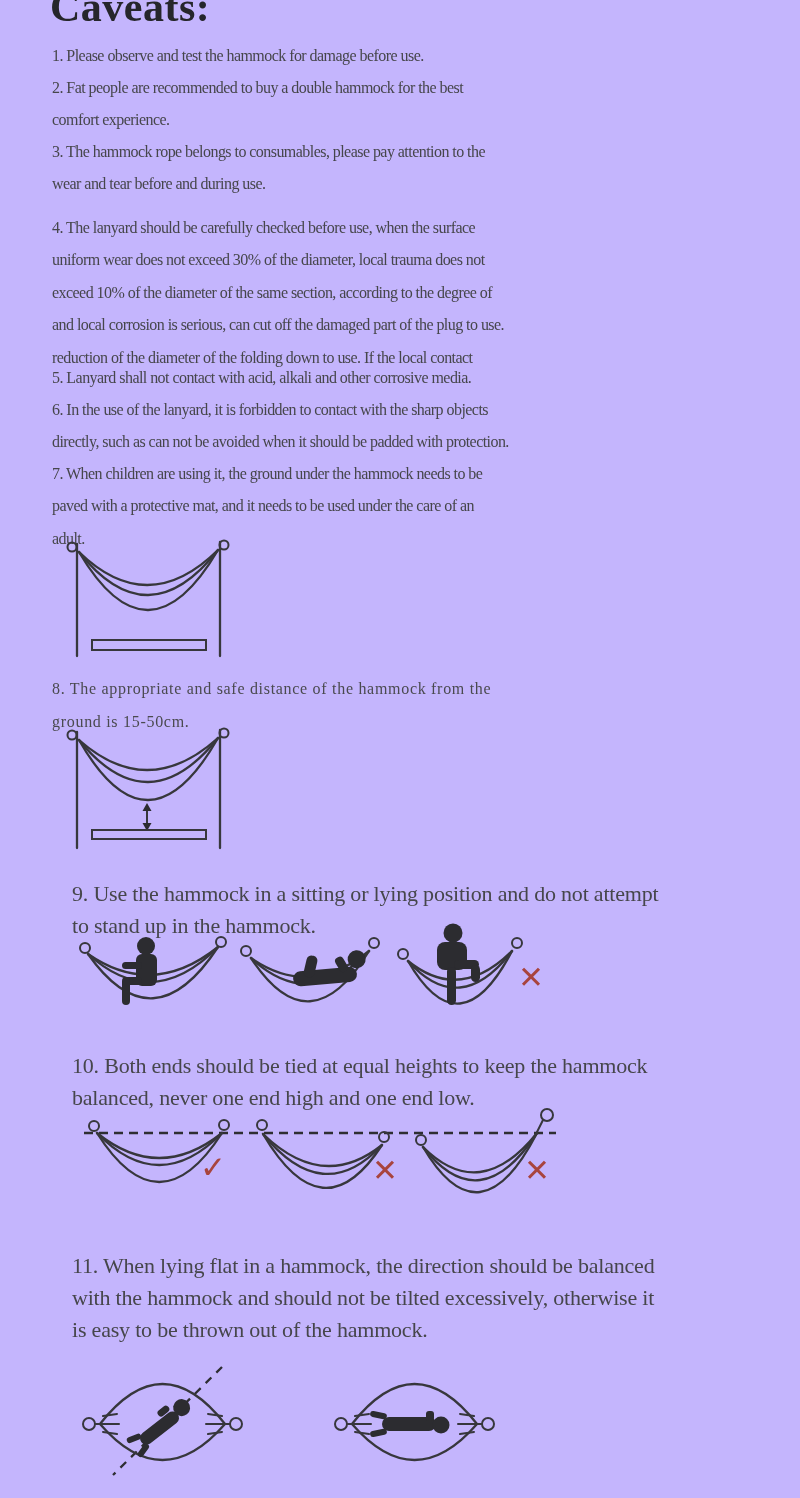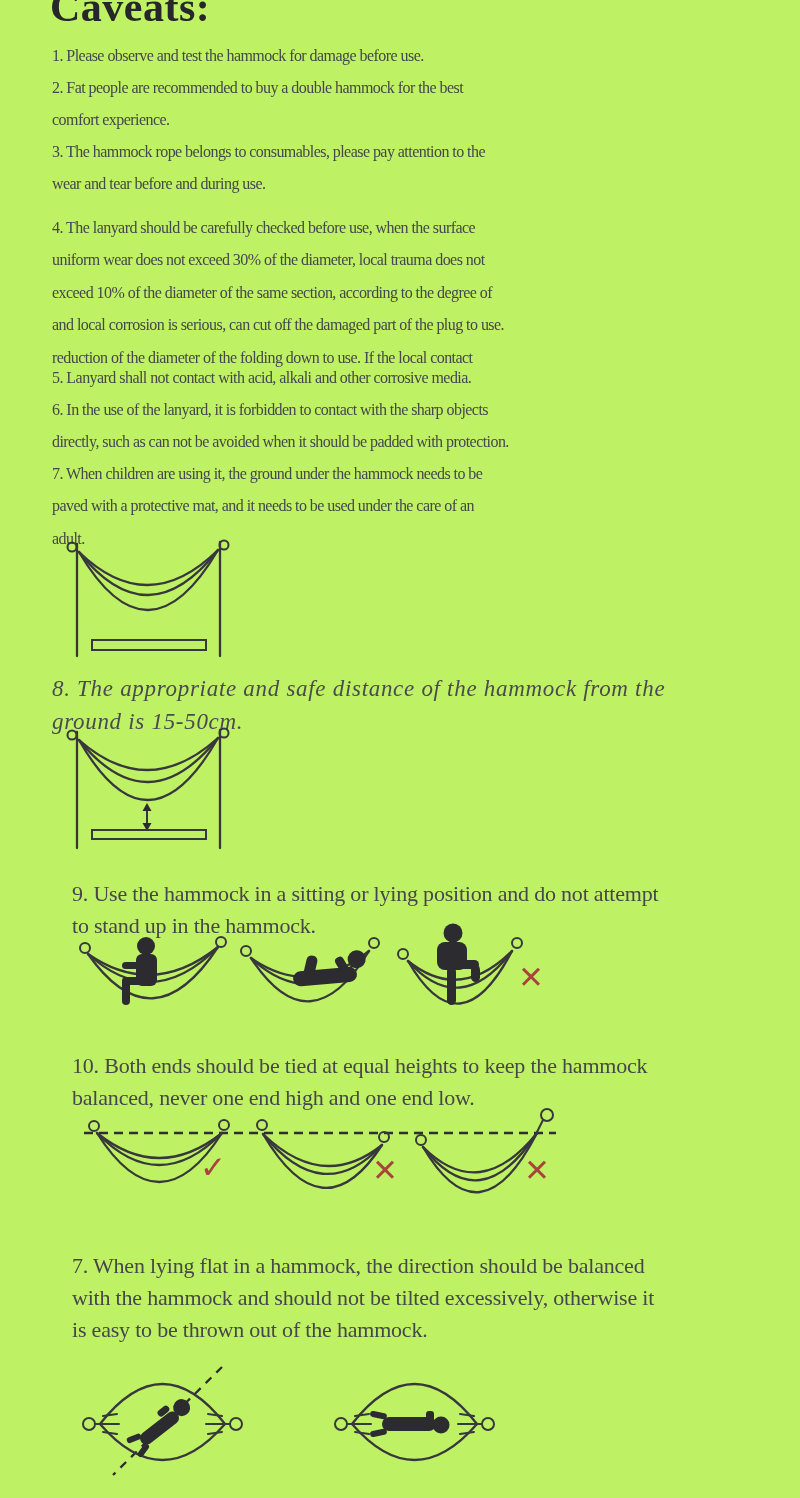--- a/index.html
+++ b/index.html
@@ -1,33 +1,33 @@
 <!DOCTYPE html>
 <html><head>
 <meta charset="utf-8">
 <style>
   html,body{margin:0;padding:0;background:#e9e9e9;}
   .page{
     position:relative;
     width:800px;height:1498px;
     margin:0 auto;
-    background:#bef264;
+    background:#c4b5fd;
     overflow:hidden;
     font-family:"Liberation Serif","DejaVu Serif",serif;
     color:#45454a;
   }
   .heading{
     position:absolute;left:50px;top:-17px;
     font-size:42px;font-weight:bold;color:#26262b;
     letter-spacing:0.5px;
   }
   .item{position:absolute;left:52px;width:720px;}
   .ln{white-space:nowrap;}
   .txt  .ln{font-size:16px;line-height:32.4px;letter-spacing:-0.55px;color:#46464b;}
-  .txt8 .ln{font-size:23px;  line-height:33px;  letter-spacing:0.7px; color:#4a4a4f;font-style:italic;}
+  .txt8 .ln{font-size:16px;  line-height:33px;  letter-spacing:0.7px; color:#4a4a4f;}
   .txt9 .ln{font-size:22px;  line-height:32px;  letter-spacing:-0.2px;color:#46464b;margin-left:20px;}
   .fig{position:absolute;}
   .fig svg{display:block;overflow:visible;}
   .mark{
     position:absolute;
     font-family:"DejaVu Sans",sans-serif;
     color:#a8443d;font-size:31px;font-weight:bold;line-height:1;
   }
   .stroke{fill:none;stroke:#37373c;stroke-width:2.3;stroke-linecap:round;stroke-linejoin:round;}
   .thin{fill:none;stroke:#37373c;stroke-width:2;stroke-linecap:round;}
@@ -192,21 +192,21 @@
         <path class="stroke" d="M348,45 Q405,118 462,31"></path>
         <path class="stroke" d="M348,45 Q405,142 462,31"></path>
       </g>
     </svg>
   </div>
   <span class="mark" style="left:200px;top:1152px">✓</span>
   <span class="mark" style="left:372px;top:1155px">✕</span>
   <span class="mark" style="left:524px;top:1155px">✕</span>
 
   <div class="item txt9" style="top:1250px">
-    <div class="ln">7. When lying flat in a hammock, the direction should be balanced</div>
+    <div class="ln">11. When lying flat in a hammock, the direction should be balanced</div>
     <div class="ln">with the hammock and should not be tilted excessively, otherwise it</div>
     <div class="ln">is easy to be thrown out of the hammock.</div>
   </div>
 
   <div class="fig" style="left:70px;top:1355px">
     <svg width="440" height="132" viewBox="0 0 440 132">
 
       <g>
         <line class="dash" x1="152" y1="12" x2="43" y2="120" style="stroke-width:2.3;stroke-dasharray:8 7"></line>
         <path class="stroke" d="M30,69 Q92.5,-11 155,69 Q92.5,141 30,69"></path>

